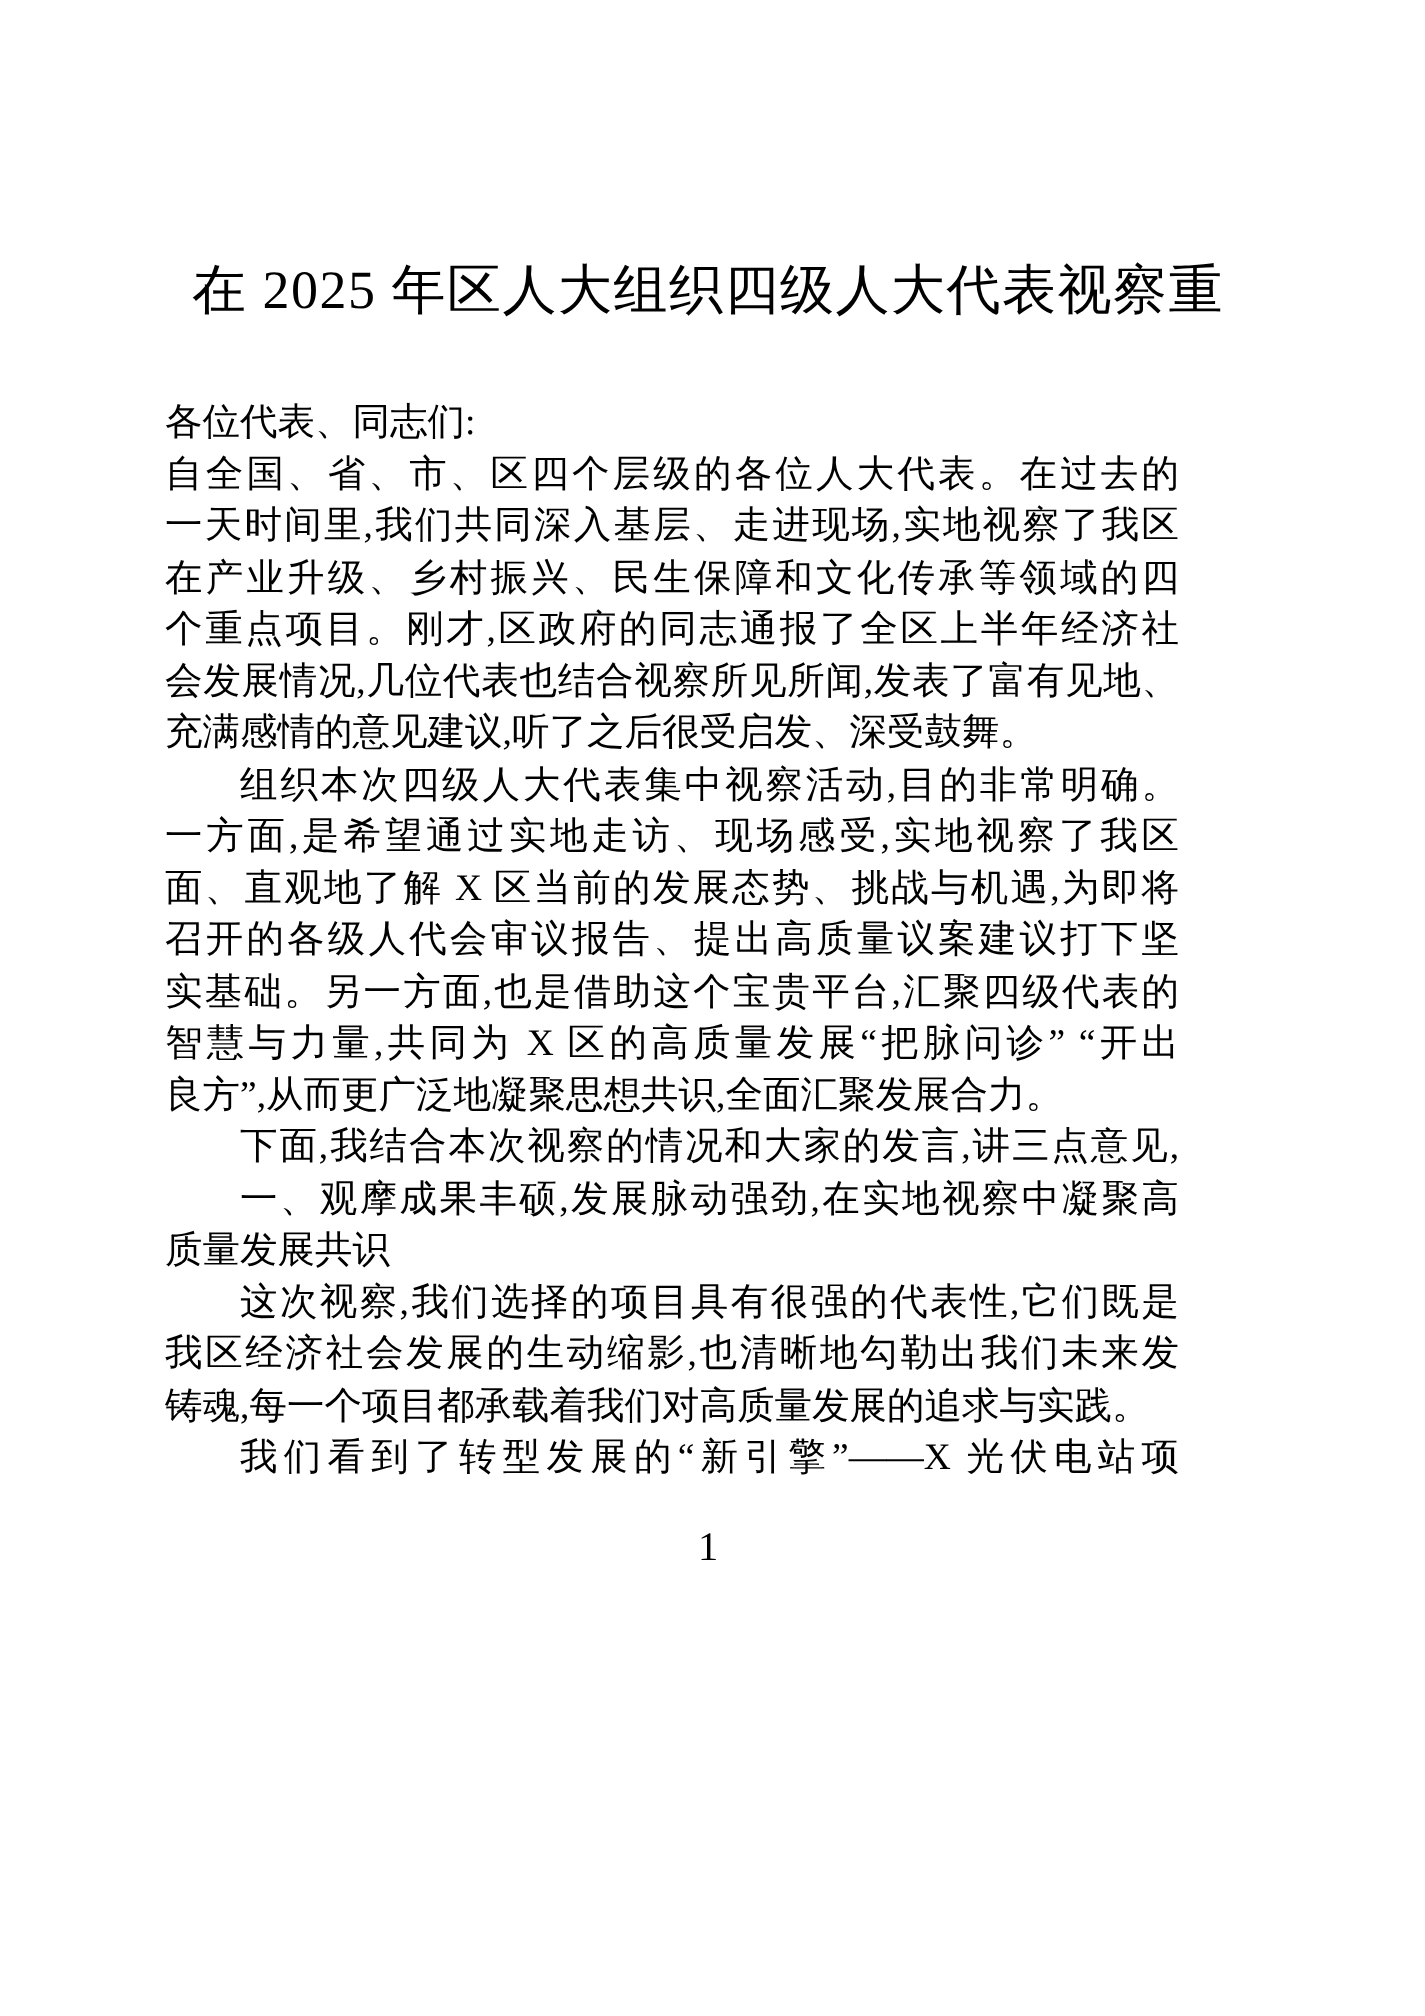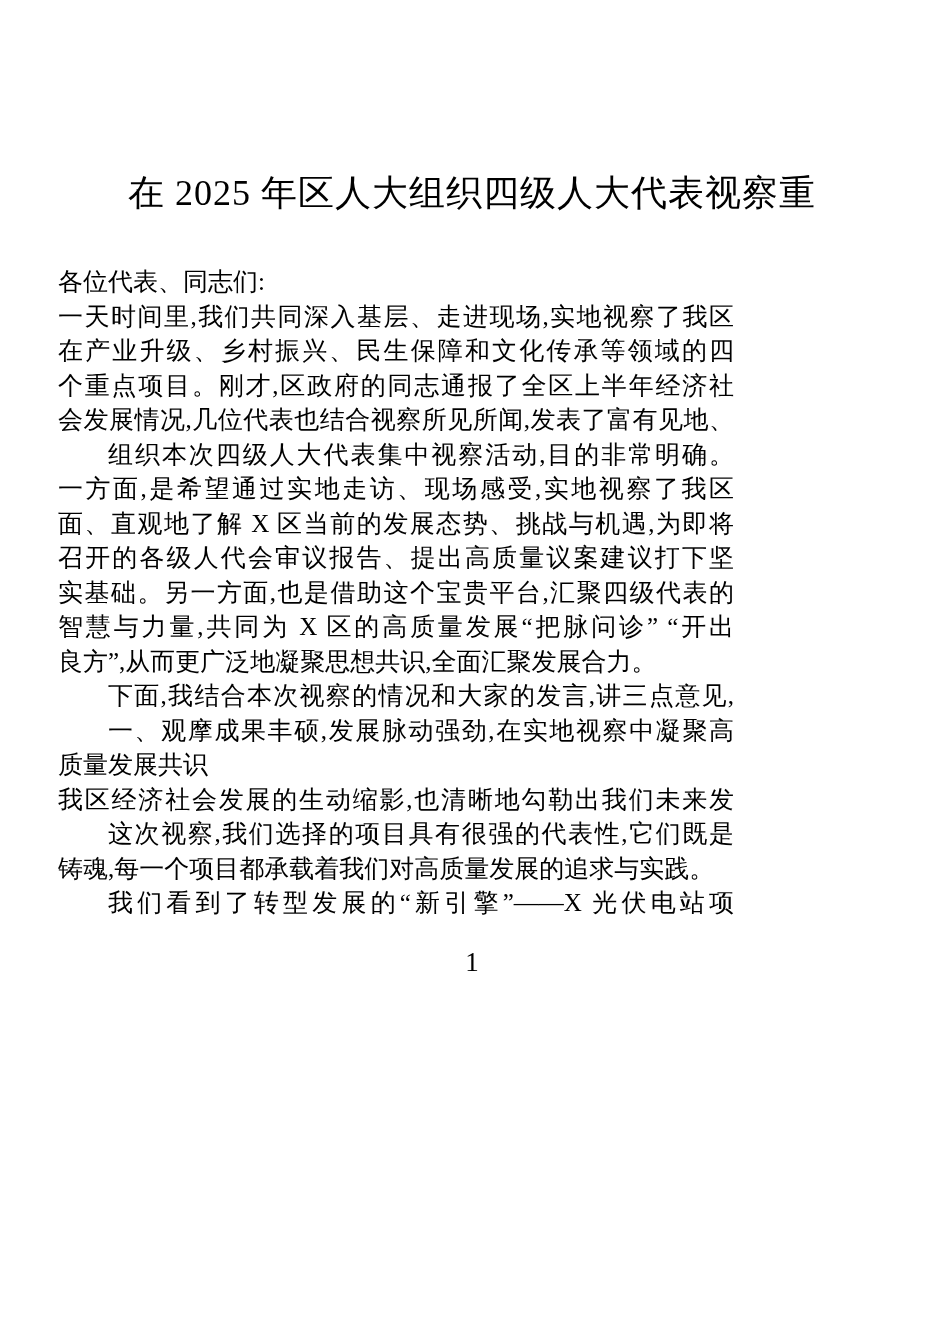--- a/index.html
+++ b/index.html
@@ -20,21 +20,21 @@
     margin: 0;
     padding-top: 158px;
     font-size: 36px;
     line-height: 70px;
     font-weight: normal;
     text-align: center;
     letter-spacing: 1px;
   }
   .doc-body {
     margin-top: 37px;
-    margin-left: 58px;
+    margin-left: 110px;
     width: 676px;
     font-size: 25px;
     line-height: 34.5px;
   }
   .line {
     text-align: justify;
     text-align-last: left;
   }
   .line.fill {
     text-align-last: justify;
@@ -53,34 +53,36 @@
 </head>
 <body>
 
 <div class="page">
   <h1 class="doc-title">
     <div class="title-line">在 2025 年区人大组织四级人大代表视察重</div>
   </h1>
 
   <div class="doc-body">
       <div class="line">各位代表、同志们:</div>
+      <div class="line fill">自全国、省、市、区四个层级的各位人大代表。在过去的</div>
       <div class="line fill">一天时间里,我们共同深入基层、走进现场,实地视察了我区</div>
       <div class="line fill">在产业升级、乡村振兴、民生保障和文化传承等领域的四</div>
       <div class="line fill">个重点项目。刚才,区政府的同志通报了全区上半年经济社</div>
       <div class="line fill">会发展情况,几位代表也结合视察所见所闻,发表了富有见地、</div>
+      <div class="line">充满感情的意见建议,听了之后很受启发、深受鼓舞。</div>
       <div class="line indent fill">组织本次四级人大代表集中视察活动,目的非常明确。</div>
       <div class="line fill">一方面,是希望通过实地走访、现场感受,实地视察了我区</div>
       <div class="line fill">面、直观地了解 X 区当前的发展态势、挑战与机遇,为即将</div>
       <div class="line fill">召开的各级人代会审议报告、提出高质量议案建议打下坚</div>
       <div class="line fill">实基础。另一方面,也是借助这个宝贵平台,汇聚四级代表的</div>
       <div class="line fill">智慧与力量,共同为 X 区的高质量发展“把脉问诊” “开出</div>
       <div class="line">良方”,从而更广泛地凝聚思想共识,全面汇聚发展合力。</div>
       <div class="line indent fill">下面,我结合本次视察的情况和大家的发言,讲三点意见,</div>
       <div class="line indent fill">一、观摩成果丰硕,发展脉动强劲,在实地视察中凝聚高</div>
       <div class="line">质量发展共识</div>
+      <div class="line indent fill">这次视察,我们选择的项目具有很强的代表性,它们既是</div>
       <div class="line fill">我区经济社会发展的生动缩影,也清晰地勾勒出我们未来发</div>
-      <div class="line indent fill">这次视察,我们选择的项目具有很强的代表性,它们既是</div>
       <div class="line">铸魂,每一个项目都承载着我们对高质量发展的追求与实践。</div>
       <div class="line indent fill">我们看到了转型发展的“新引擎”——X 光伏电站项</div>
     </div>
 
   <div class="page-number">1</div>
 </div>
 
 </body></html>

